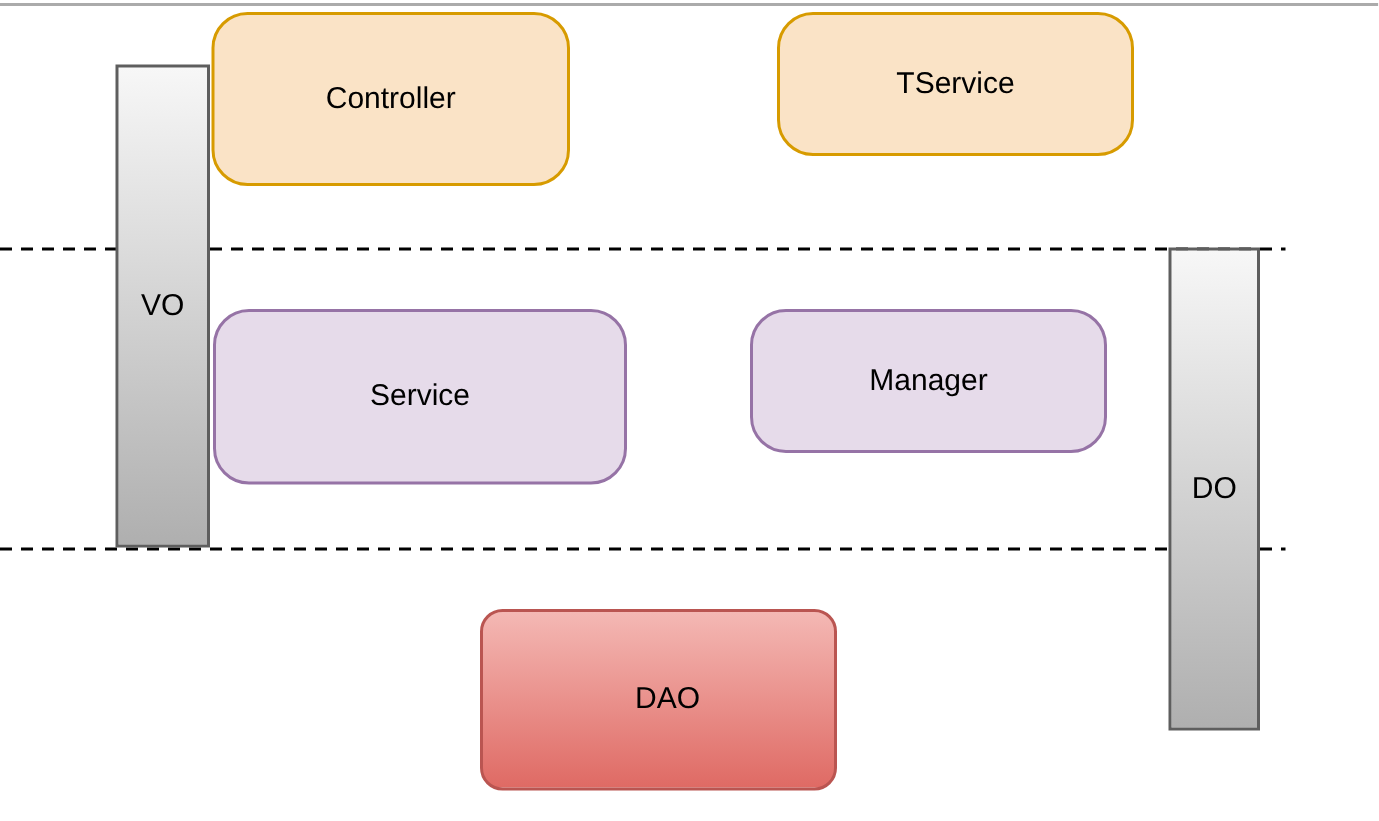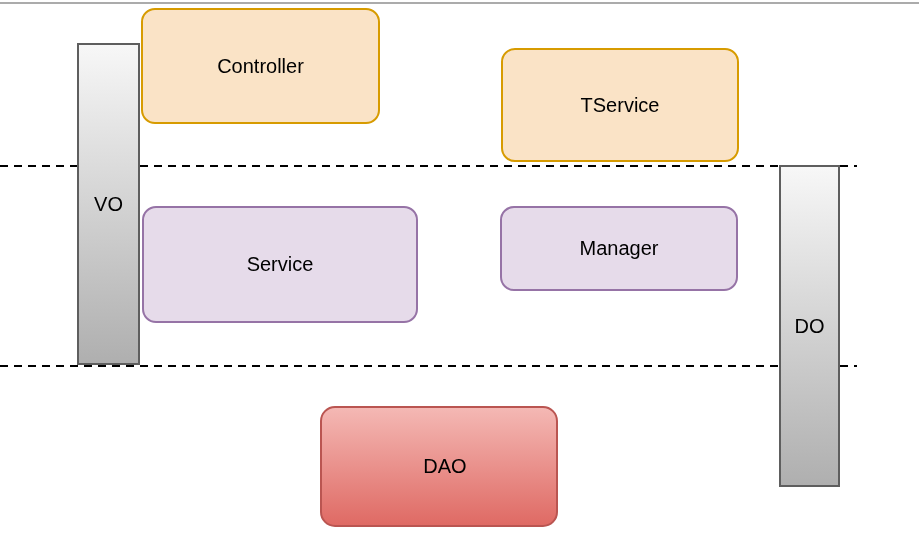--- a/index.html
+++ b/index.html
@@ -42,43 +42,43 @@
     box-sizing: border-box;
     display: flex;
     align-items: center;
     justify-content: center;
     font-size: 20px;
     color: #000000;
     z-index: 2;
     text-align: center;
   }
   .node {
-    border-radius: 14px;
+    border-radius: 24px;
   }
   .node.orange {
     background: var(--orange-fill, #fae3c6);
     border: 2px solid var(--orange-border, #d79b00);
   }
   .node.purple {
     background: var(--purple-fill, #e6dbea);
     border: 2px solid var(--purple-border, #9673a6);
   }
   .node.red {
     background: linear-gradient(to bottom, var(--red-fill-top, #f4b8b4), var(--red-fill-bottom, #df6a64));
     border: 2px solid var(--red-border, #ba5551);
     border-radius: 15px;
   }
   .bar {
     background: linear-gradient(to bottom, var(--gray-fill-top, #f7f7f7), var(--gray-fill-bottom, #afafaf));
     border: 2px solid var(--gray-border, #5e5e5e);
   }
   .controller { left: 141px; top: 8px;   width: 239px; height: 116px; }
-  .tservice   { left: 501px; top: 8px;   width: 238px; height: 114px; margin-top: 40px; }
+  .tservice   { left: 518px; top: 8px;   width: 238px; height: 96px; }
   .service    { left: 142px; top: 206px; width: 276px; height: 117px; }
-  .manager    { left: 500px; top: 206px; width: 238px; height: 85px; justify-content: center; }
+  .manager    { left: 500px; top: 206px; width: 238px; height: 96px; justify-content: center; }
   .dao        { left: 320px; top: 406px; width: 238px; height: 121px; padding-left: 12px; }
   .vo-bar     { left: 39px;  top: 43px;  width: 63px;  height: 322px; margin-left: 38px; }
   .do-bar     { left: 779px; top: 165px; width: 61px;  height: 322px; }
 </style>
 </head>
 <body>
 
 <div class="canvas">
 
   <div class="top-rule"></div>

